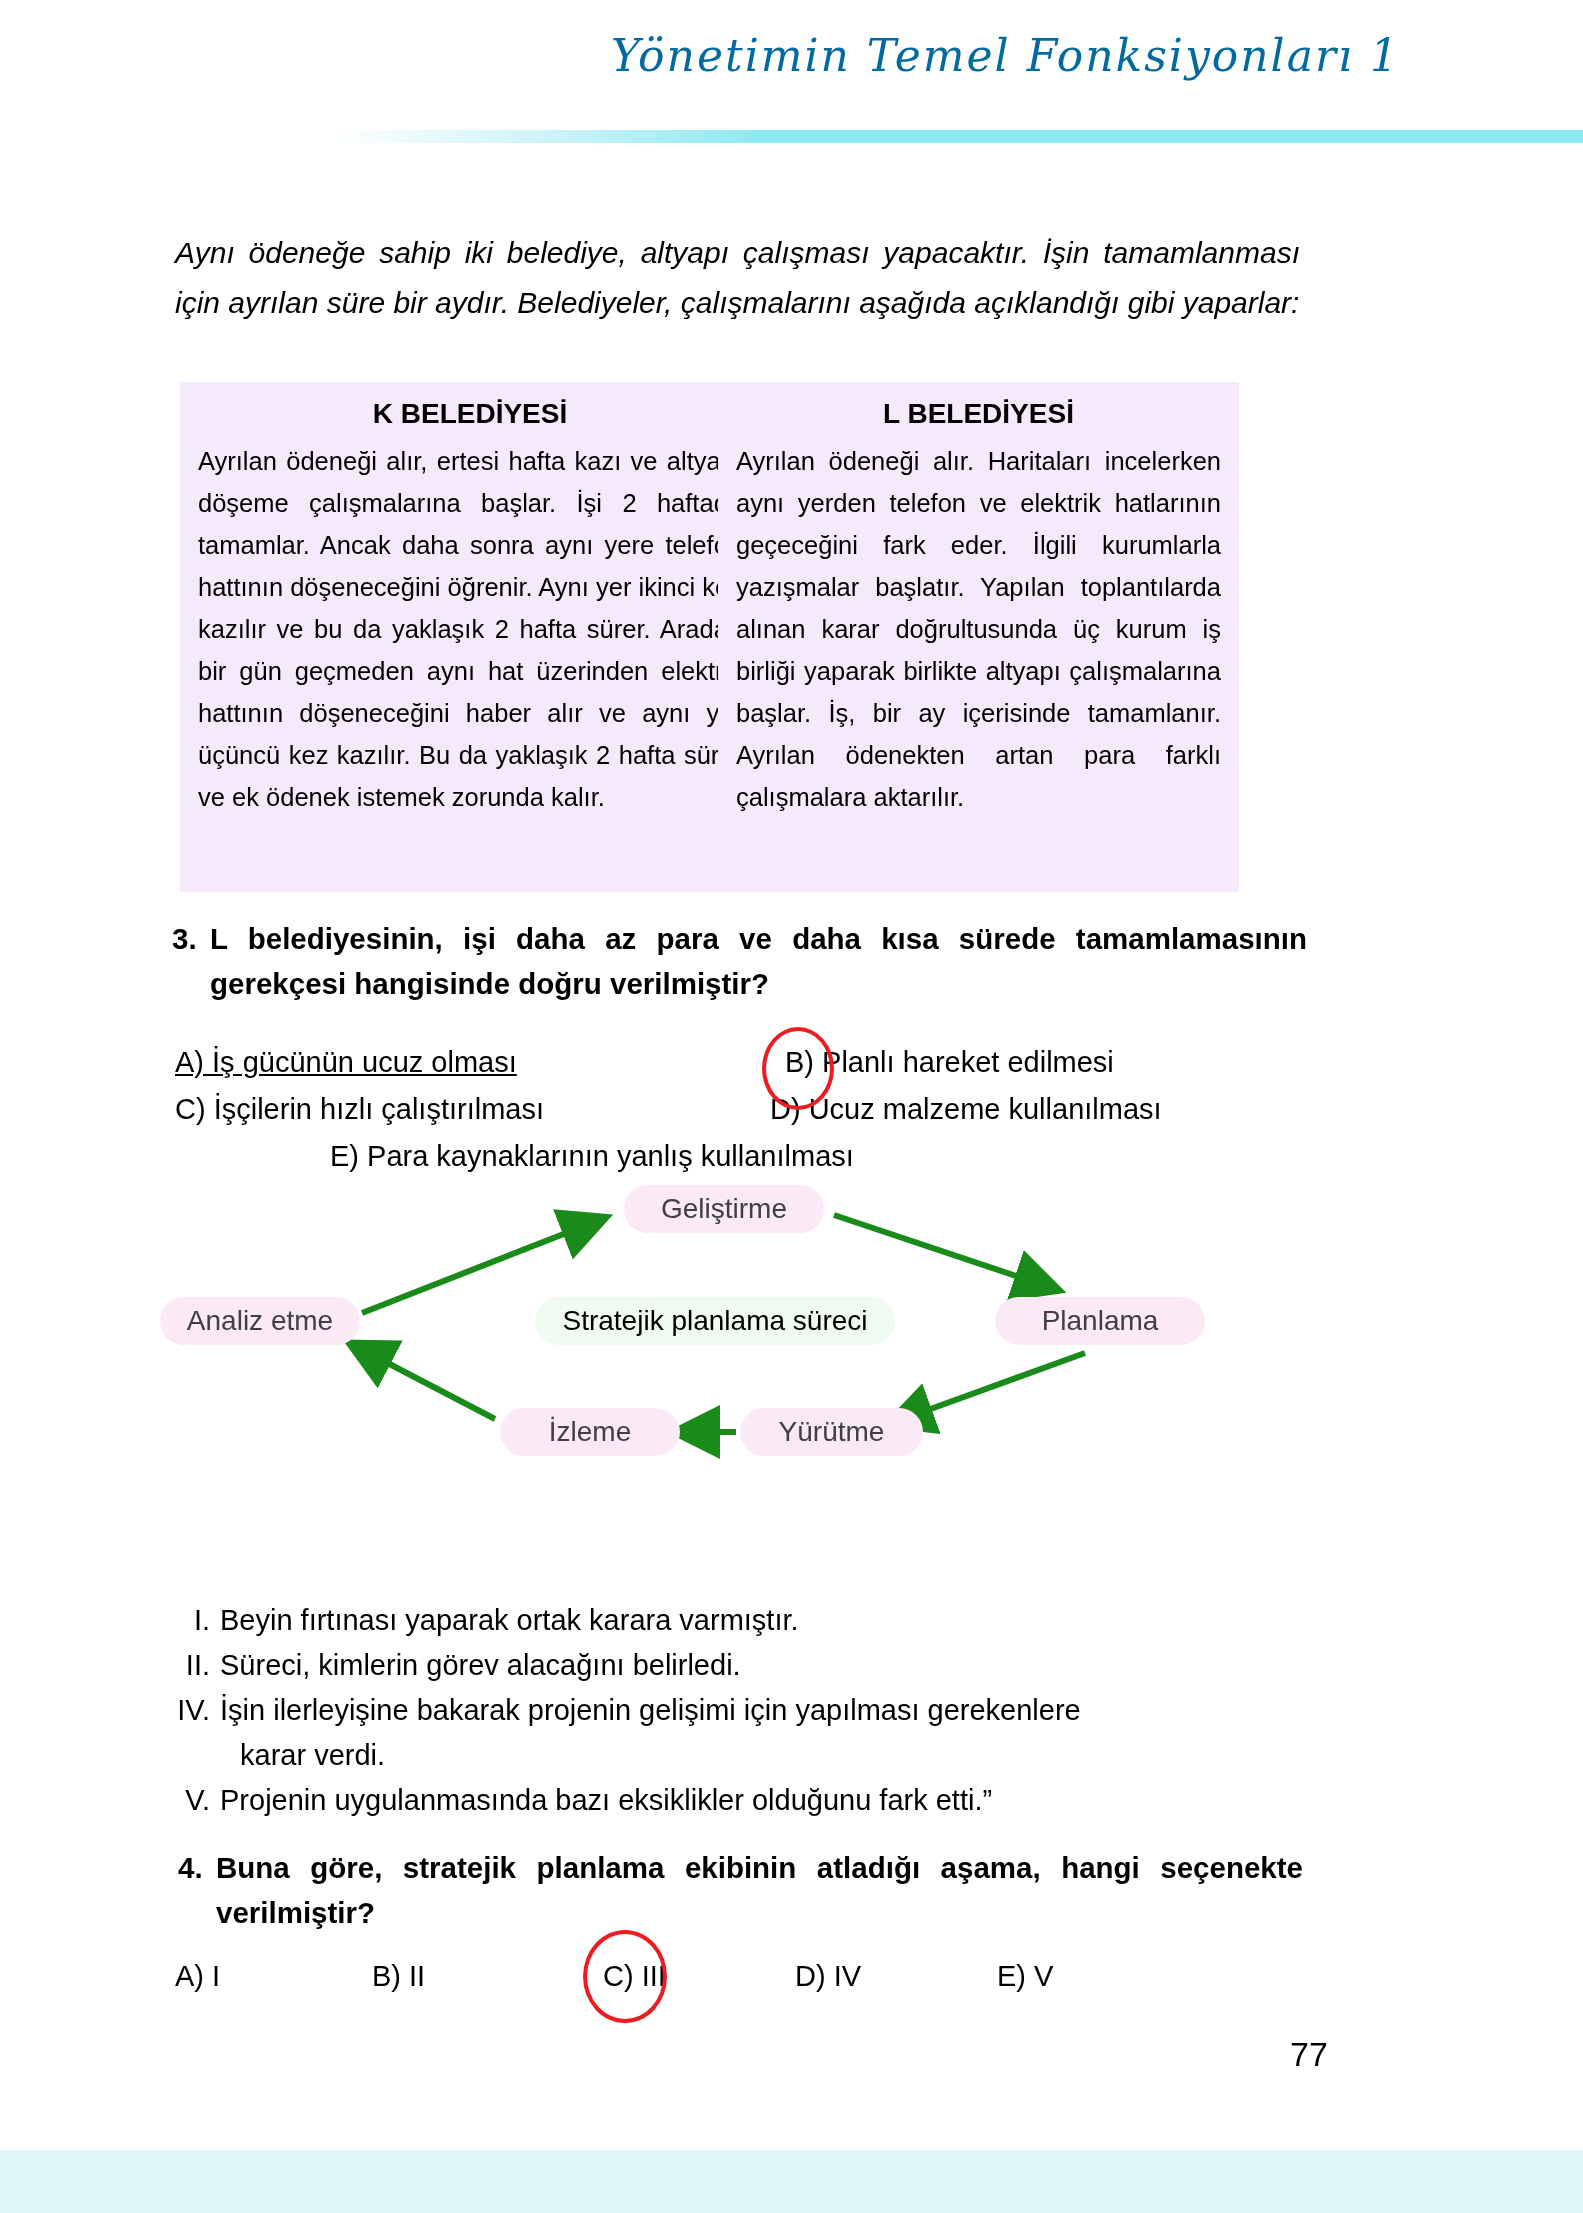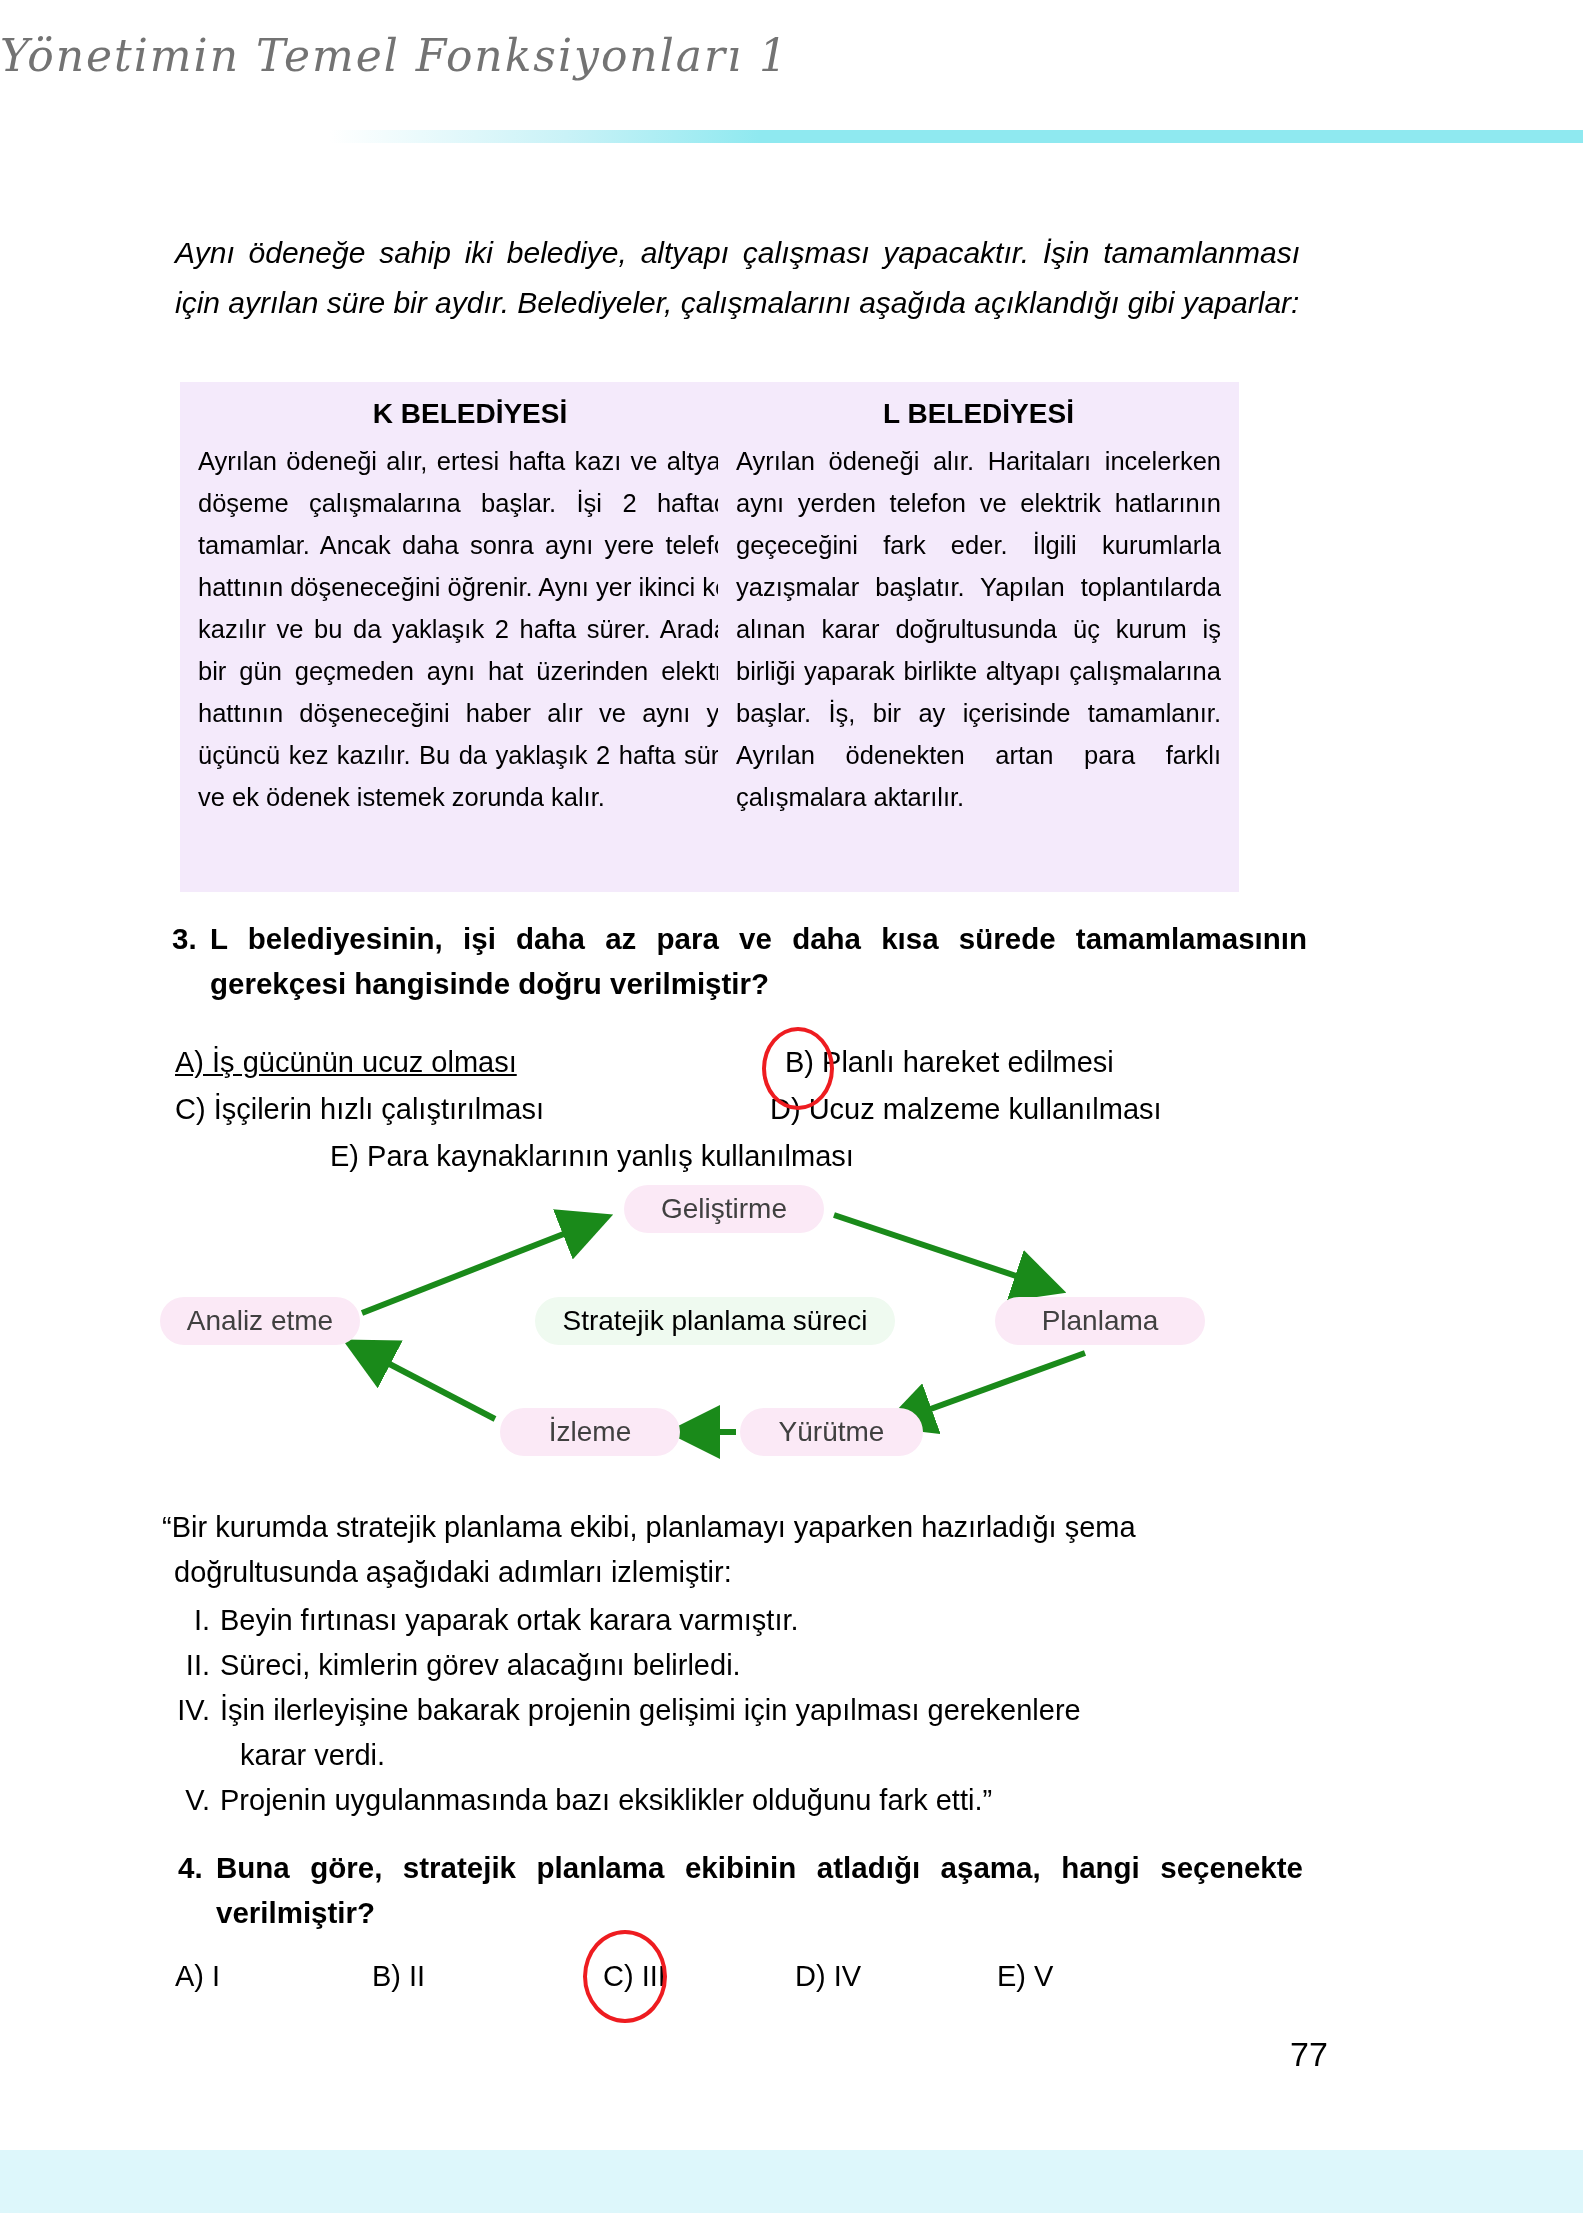--- a/index.html
+++ b/index.html
@@ -25,26 +25,26 @@
     top: 0;
     left: 0;
     width: 1583px;
     height: 140px;
   }
   .header-title {
     position: absolute;
     top: 30px;
     left: 0;
     width: 1400px;
-    text-align: left;
+    text-align: right;
     font-family: "DejaVu Serif", serif;
     font-style: italic;
     font-size: 44px;
     letter-spacing: 2px;
-    color: #737373;
+    color: #0369a1;
     white-space: nowrap;
   }
   .header-rule {
     position: absolute;
     top: 130px;
     left: 330px;
     width: 1253px;
     height: 13px;
     background: #8fe9f0;
   }
@@ -305,24 +305,20 @@
     </svg>
 
     <div class="pill pill-gelistirme">Geliştirme</div>
     <div class="pill pill-analiz">Analiz etme</div>
     <div class="pill pill-planlama">Planlama</div>
     <div class="pill pill-izleme">İzleme</div>
     <div class="pill pill-yurutme">Yürütme</div>
     <div class="pill-center pill-merkez">Stratejik planlama süreci</div>
   </div>
 
-  <div class="quote-block">
-    <span class="quote-line quote-l1">“Bir kurumda stratejik planlama ekibi, planlamayı yaparken hazırladığı şema</span>
-    <span class="quote-line quote-l2">doğrultusunda aşağıdaki adımları izlemiştir:</span>
-  </div>
 
   <div class="roman-list">
     <div class="roman-item">
       <span class="roman-num">I.</span>
       <span>Beyin fırtınası yaparak ortak karara varmıştır.</span>
     </div>
     <div class="roman-item">
       <span class="roman-num">II.</span>
       <span>Süreci, kimlerin görev alacağını belirledi.</span>
     </div>

